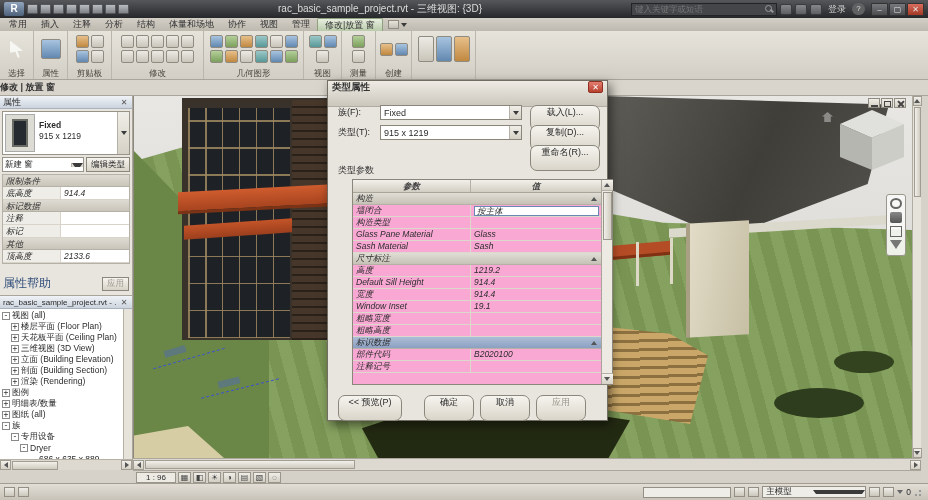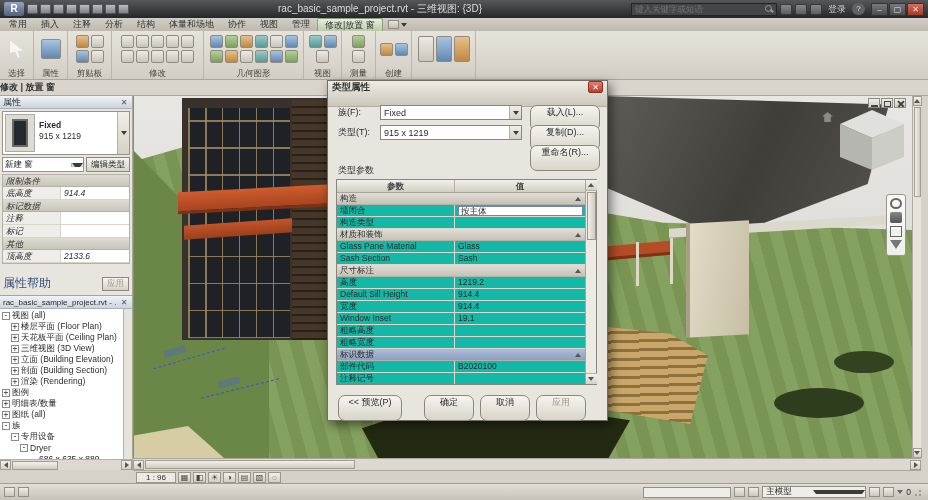--- a/index.html
+++ b/index.html
@@ -129,21 +129,21 @@
           box-shadow:3px 4px 10px rgba(0,0,0,.5);}
   .dlg-hd{height:26px;background:linear-gradient(#eeebe4,#cbc7bc);border-bottom:1px solid #b0aca1;
           display:flex;align-items:flex-start;padding:0 4px;font-size:9.5px;font-weight:bold;color:#333;}
   .dlg-x{margin-left:auto;width:15px;height:12px;background:linear-gradient(#e27e70,#b8402f);border:1px solid #8e2f22;
          color:#fff;font-size:8px;line-height:11px;text-align:center;border-radius:2px;}
   .dlabel{position:absolute;font-size:9px;line-height:15px;}
   .dcombo{position:absolute;height:15px;background:#fff;border:1px solid #8a867c;display:flex;align-items:center;font-size:9px;}
   .dcombo .tx{flex:1;padding-left:3px;white-space:nowrap;overflow:hidden;}
   .dbtn{position:absolute;height:26px;background:linear-gradient(#f6f4ee,#d9d5ca);border:1px solid #8b877c;
         border-radius:7px;font-size:9px;text-align:center;line-height:13px;}
-  #dtable{position:absolute;left:8px;top:98px;width:261px;height:206px;border:1px solid #8a867c;background:#14b8a6;display:flex;}
+  #dtable{position:absolute;left:24px;top:98px;width:261px;height:206px;border:1px solid #8a867c;background:#f9a8d4;display:flex;font-style:italic;}
   .dt-main{flex:1;display:flex;flex-direction:column;overflow:hidden;}
   .dt-hd{height:13px;display:flex;background:linear-gradient(#f2f0ea,#d2cec3);border-bottom:1px solid #a9a59b;
          font-size:8.5px;flex:none;}
   .dt-hd div{line-height:12px;text-align:center;font-weight:bold;color:#444;}
   .hc1{width:118px;border-right:1px solid #b5b1a7;}
   .hc2{flex:1;}
   .dtrow{height:12px;display:flex;border-bottom:1px solid #dcd8ce;font-size:8.5px;flex:none;}
   .dtrow .c1{width:118px;border-right:1px solid #dcd8ce;padding-left:3px;line-height:11px;white-space:nowrap;overflow:hidden;}
   .dtrow .c2{flex:1;padding-left:3px;line-height:11px;white-space:nowrap;overflow:hidden;display:flex;align-items:center;}
   .dtsec{height:12px;background:linear-gradient(#e0ddd5,#c6c2b7);border-bottom:1px solid #b5b1a7;font-size:8.5px;
@@ -598,30 +598,26 @@
         <div class="dtrow">
           <div class="c1">墙闭合</div>
           <div class="c2">
               <span class="editbox">按主体</span>
             </div>
         </div>
         <div class="dtrow">
             <div class="c1">构造类型</div>
             <div class="c2"></div>
           </div>
-        <div class="dtsec">
-            <span>材质和装饰</span>
-            <span class="tri-u"></span>
-          </div>
         <div class="dtrow">
             <div class="c1">Glass Pane Material</div>
             <div class="c2">Glass</div>
           </div>
         <div class="dtrow">
-            <div class="c1">Sash Section</div>
+            <div class="c1">Sash Material</div>
             <div class="c2">Sash</div>
           </div>
         <div class="dtsec">
             <span>尺寸标注</span>
             <span class="tri-u"></span>
           </div>
         <div class="dtrow">
             <div class="c1">高度</div>
             <div class="c2">1219.2</div>
           </div>
@@ -631,25 +627,25 @@
           </div>
         <div class="dtrow">
             <div class="c1">宽度</div>
             <div class="c2">914.4</div>
           </div>
         <div class="dtrow">
             <div class="c1">Window Inset</div>
             <div class="c2">19.1</div>
           </div>
         <div class="dtrow">
+            <div class="c1">粗略宽度</div>
+            <div class="c2"></div>
+          </div>
+        <div class="dtrow">
             <div class="c1">粗略高度</div>
-            <div class="c2"></div>
-          </div>
-        <div class="dtrow">
-            <div class="c1">粗略宽度</div>
             <div class="c2"></div>
           </div>
         <div class="dtsec sel">
             <span>标识数据</span>
             <span class="tri-u"></span>
           </div>
         <div class="dtrow">
             <div class="c1">部件代码</div>
             <div class="c2">B2020100</div>
           </div>

